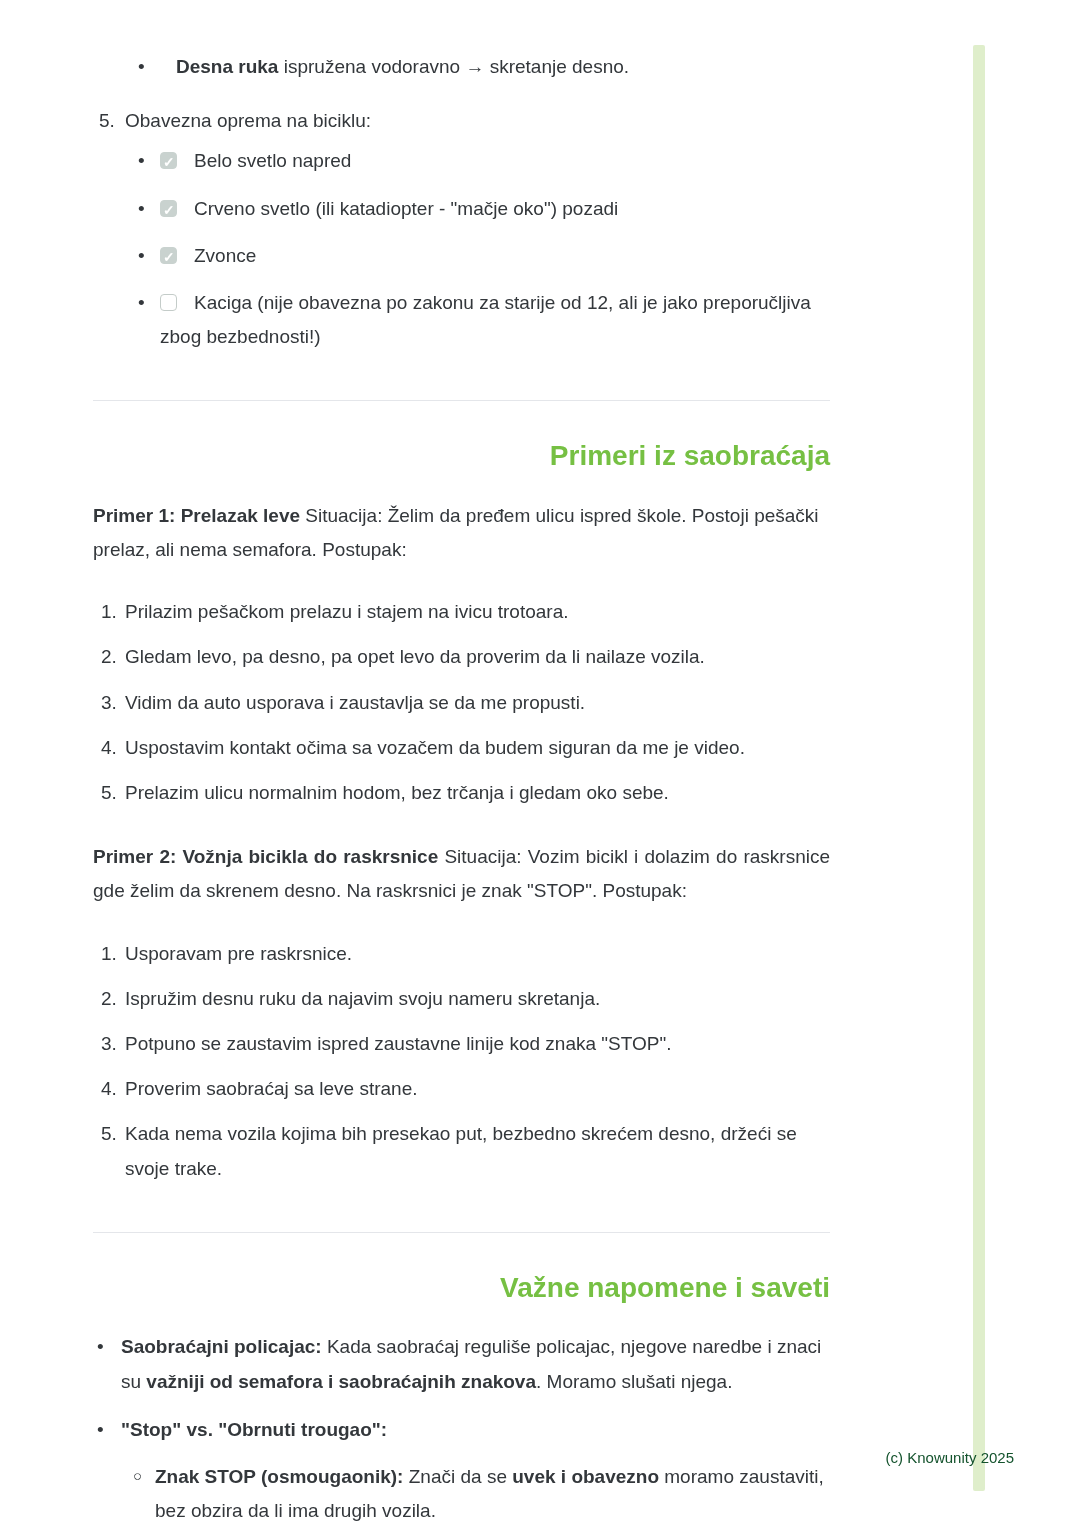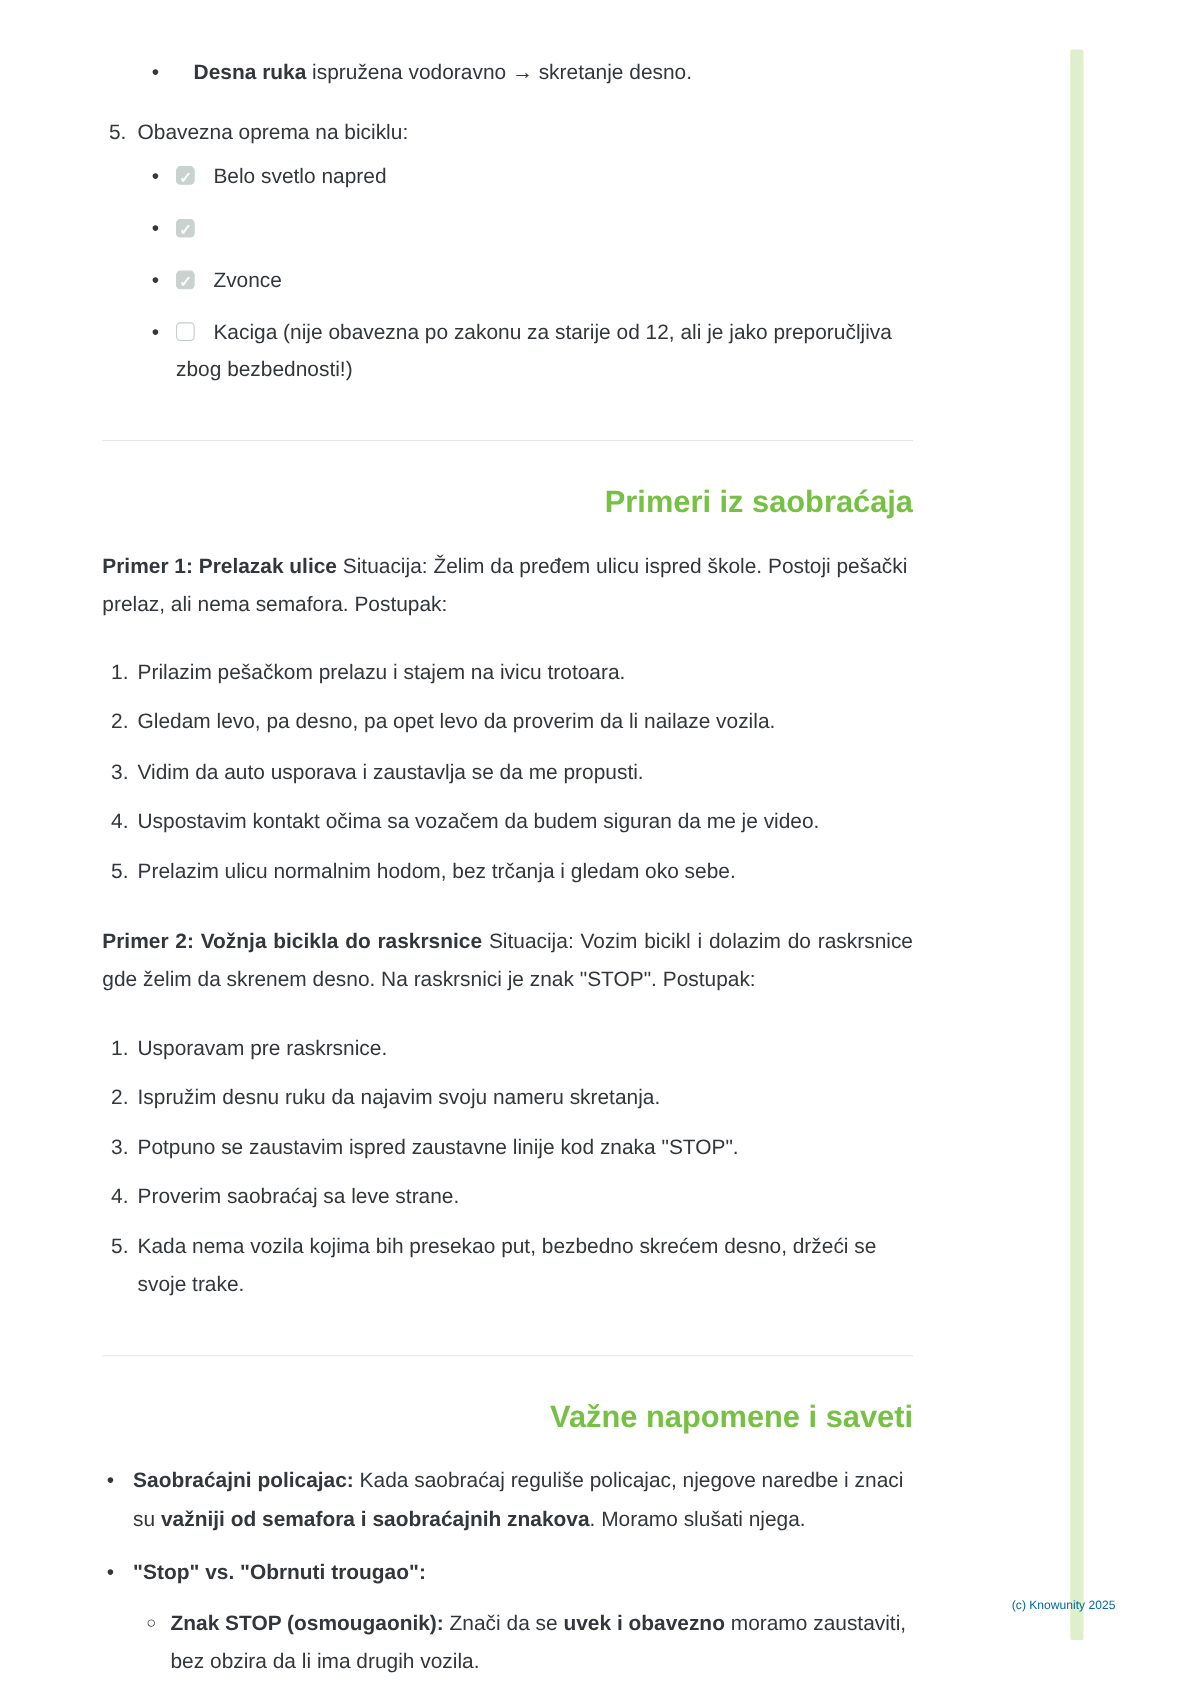--- a/index.html
+++ b/index.html
@@ -85,22 +85,22 @@
   .sidebar-accent {
     position: absolute;
     top: 45px; right: 95px;
     width: 12px; height: 1446px;
     background: #dfeecb;
     border-radius: 2px;
   }
   .footer {
     position: absolute;
     right: 66px; bottom: 62px;
-    font-size: 11px;
-    color: #0369a1;
+    font-size: 15px;
+    color: #14532d;
     z-index: 2;
     margin-left: 16px;
   }
 </style>
 </head>
 <body>
 
 <div class="content">
 
   <div class="bullet-row">
@@ -113,37 +113,37 @@
     <span class="title-text">Obavezna oprema na biciklu:</span>
   </div>
 
   <div class="checklist">
     <div class="check-row">
       <span class="bullet-marker">•</span>
       <span class="check-label"><span class="checkbox" data-checked="true"></span><span><span>Belo svetlo napred</span></span></span>
     </div>
     <div class="check-row">
       <span class="bullet-marker">•</span>
-      <span class="check-label"><span class="checkbox" data-checked="true"></span></span>
+      <span class="check-label"><span class="checkbox" data-checked="true"></span><span><span>Crveno svetlo (ili katadiopter - "mačje oko") pozadi</span></span></span>
     </div>
     <div class="check-row">
       <span class="bullet-marker">•</span>
       <span class="check-label"><span class="checkbox" data-checked="true"></span><span><span>Zvonce</span></span></span>
     </div>
     <div class="check-row">
       <span class="bullet-marker">•</span>
       <span class="check-label"><span class="checkbox" data-checked="false"></span><span><span>Kaciga (nije obavezna po zakonu za starije od 12, ali je </span><span class="i">jako preporučljiva</span><span> zbog bezbednosti!)</span></span></span>
     </div>
   </div>
 
   <hr class="divider">
 
   <h2 class="section-heading">Primeri iz saobraćaja</h2>
 
-  <p class="para"><span class="b">Primer 1: Prelazak ulice</span><span> </span><span class="i">Situacija:</span><span> Želim da pređem ulicu ispred škole. Postoji pešački prelaz, ali nema semafora. </span><span class="i">Postupak:</span></p>
+  <p class="para"><span class="b">Primer 1: Prelazak leve</span><span> </span><span class="i">Situacija:</span><span> Želim da pređem ulicu ispred škole. Postoji pešački prelaz, ali nema semafora. </span><span class="i">Postupak:</span></p>
 
   <div class="steps">
     <div class="step">
       <span class="step-num">1.</span>
       <span class="step-text">Prilazim pešačkom prelazu i stajem na ivicu trotoara.</span>
     </div>
     <div class="step">
       <span class="step-num">2.</span>
       <span class="step-text">Gledam levo, pa desno, pa opet levo da proverim da li nailaze vozila.</span>
     </div>

